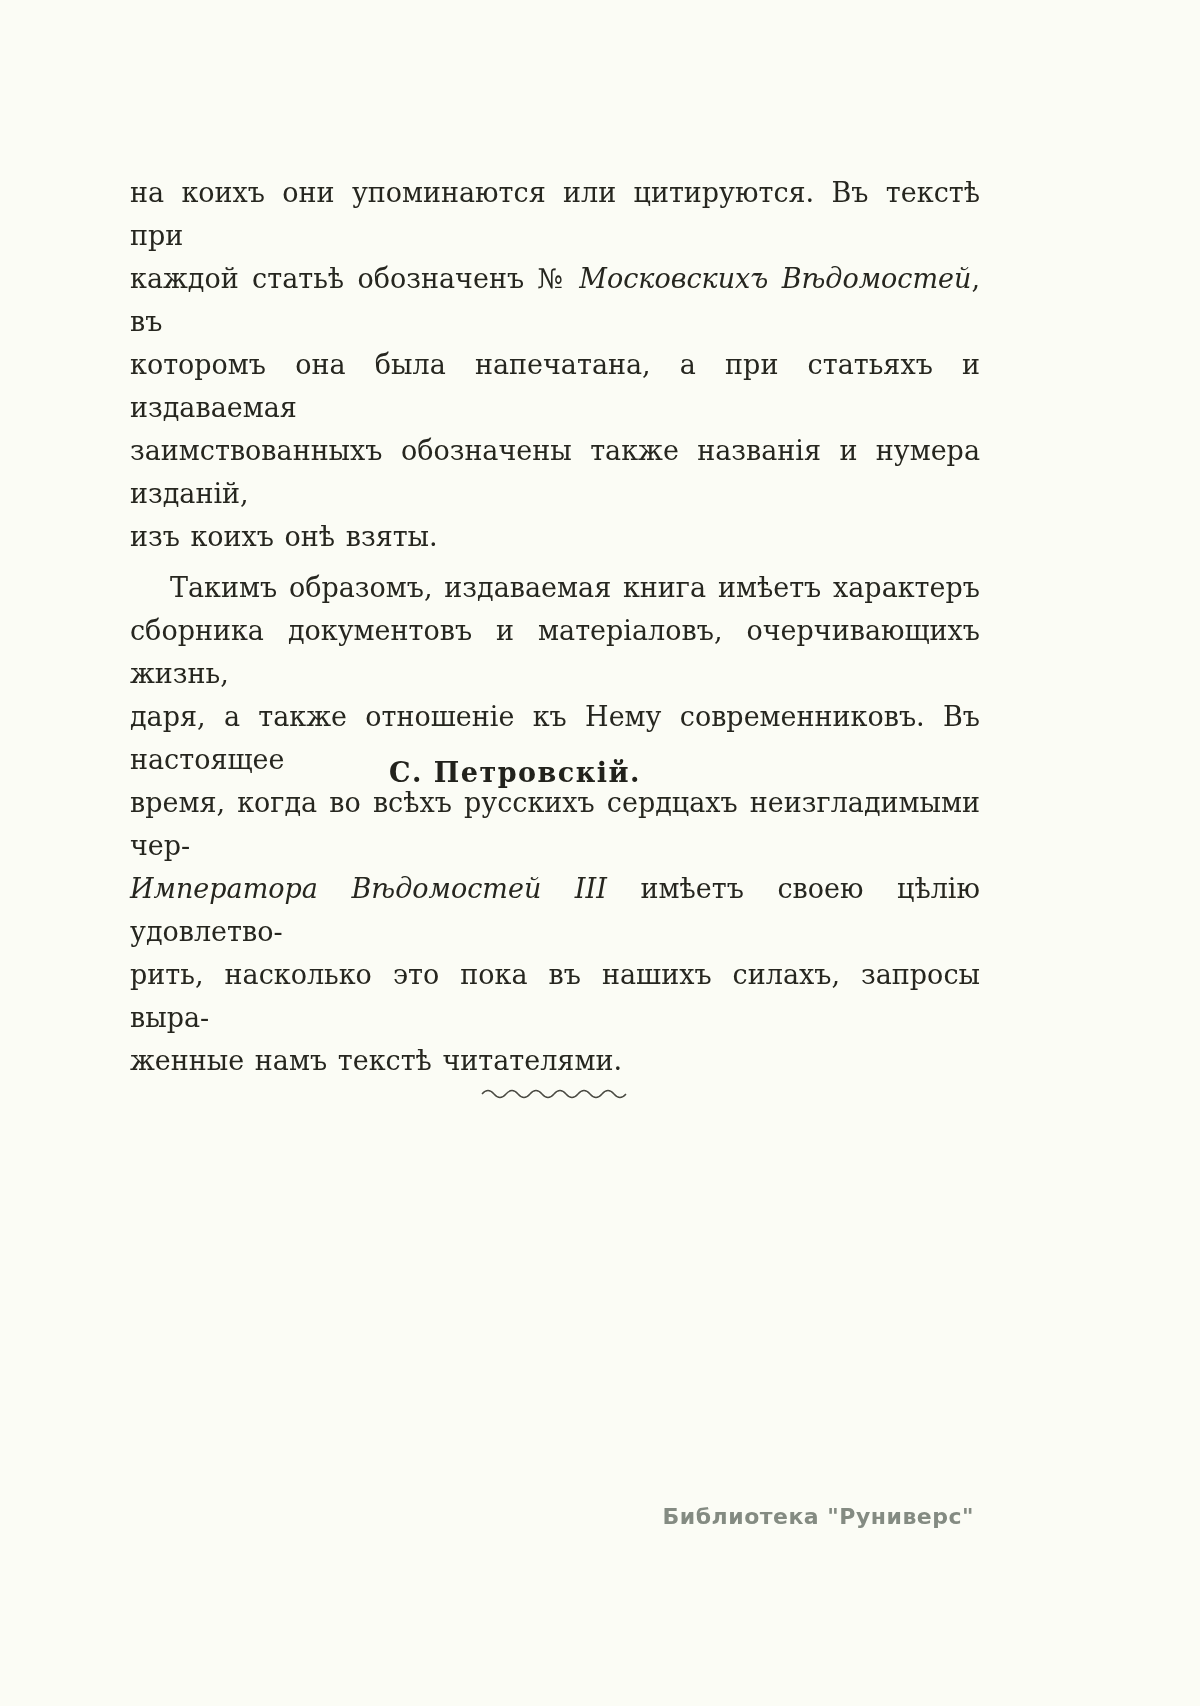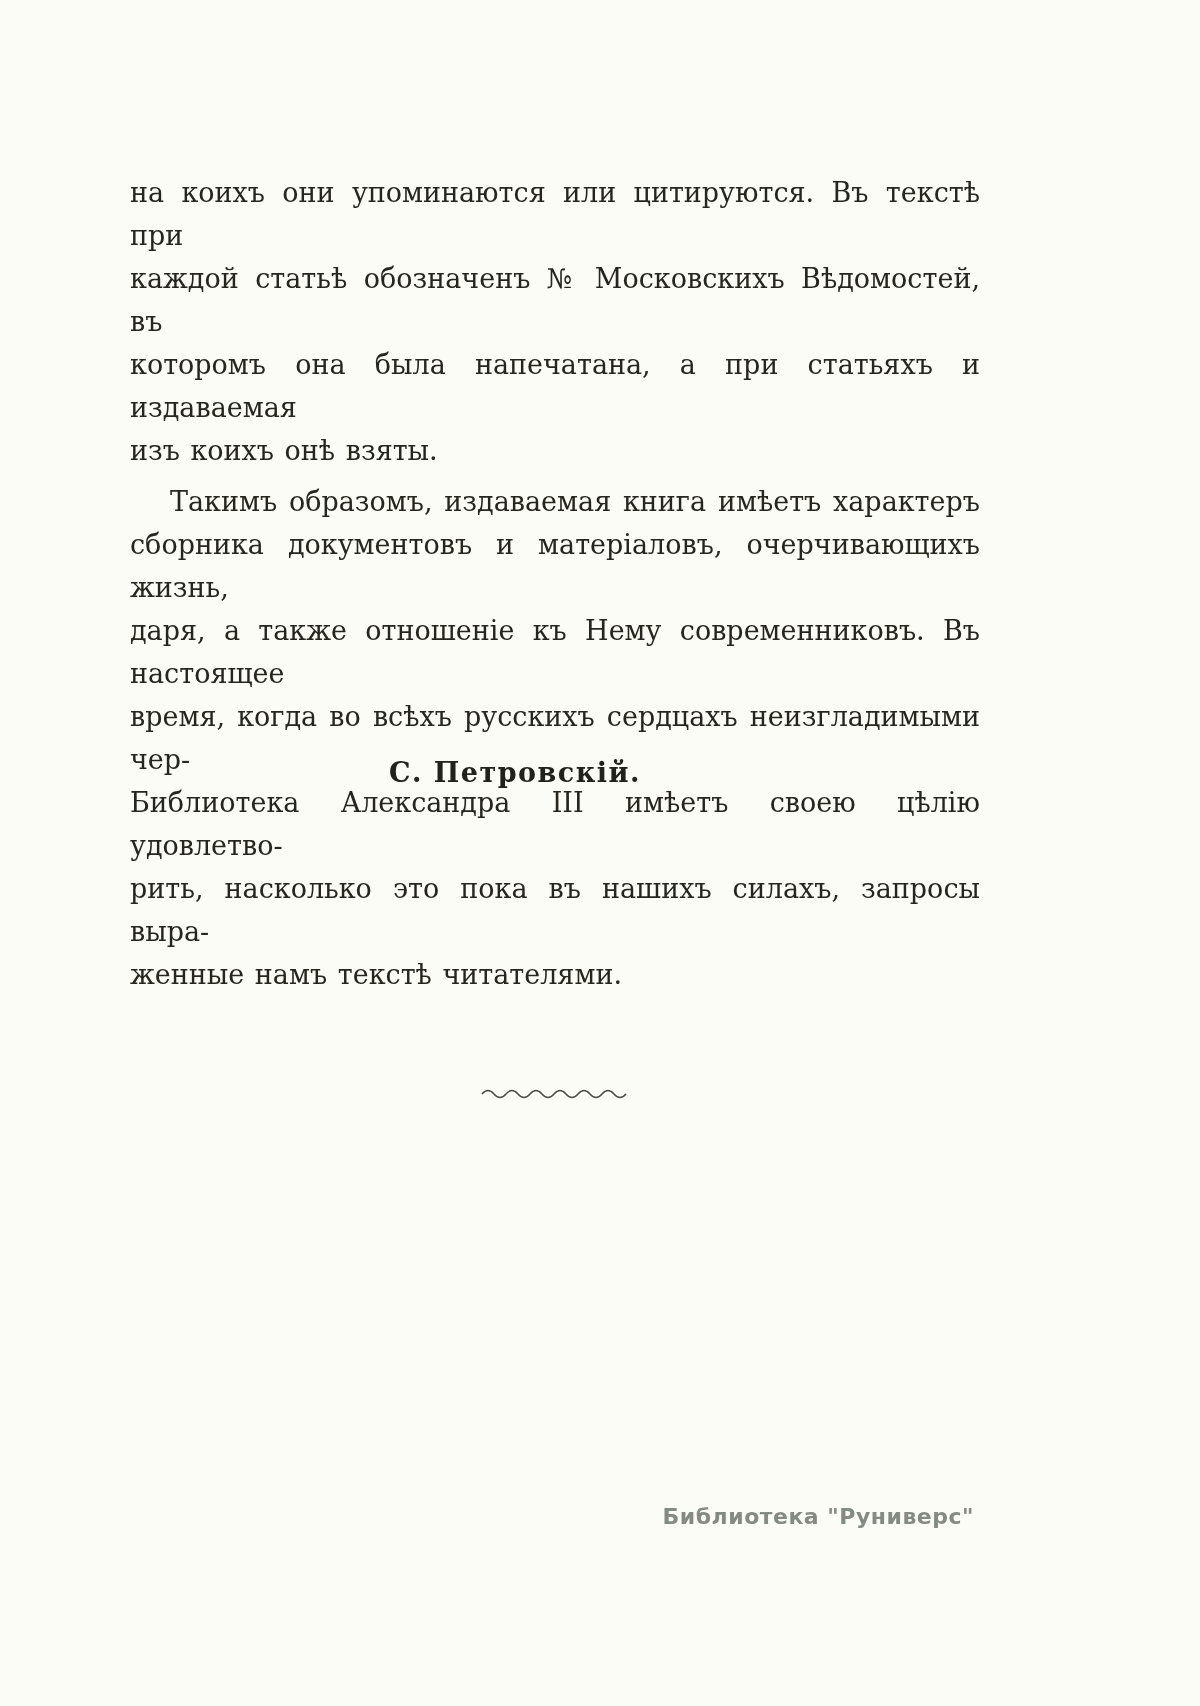--- a/index.html
+++ b/index.html
@@ -36,20 +36,21 @@
     text-align-last: justify;
     white-space: normal;
   }
   .line.last {
     text-align-last: left;
   }
   .para.indent .line:first-child {
     text-indent: 40px;
   }
   .it {
+    font-style: italic;
   }
   .signature {
     position: absolute;
     left: 122px;
     top: 757px;
     width: 866px;
     box-sizing: border-box;
     padding-right: 80px;
     text-align: center;
     font-size: 27px;
@@ -83,28 +84,29 @@
 </head>
 <body>
 
 <div class="page">
 
   <div class="text-block">
       <div class="para">
         <div class="line"><span>на коихъ они упоминаются или цитируются. Въ текстѣ при</span></div>
         <div class="line"><span>каждой статьѣ обозначенъ № </span><span class="it">Московскихъ Вѣдомостей</span><span>, въ</span></div>
         <div class="line"><span>которомъ она была напечатана, а при статьяхъ и издаваемая</span></div>
+        <div class="line"><span>заимствованныхъ обозначены также названія и нумера изданій,</span></div>
         <div class="line last"><span>изъ коихъ онѣ взяты.</span></div>
       </div>
       <div class="para indent">
         <div class="line"><span>Такимъ образомъ, издаваемая книга имѣетъ характеръ</span></div>
         <div class="line"><span>сборника документовъ и матеріаловъ, очерчивающихъ жизнь,</span></div>
         <div class="line"><span>даря, а также отношеніе къ Нему современниковъ. Въ настоящее</span></div>
         <div class="line"><span>время, когда во всѣхъ русскихъ сердцахъ неизгладимыми чер-</span></div>
-        <div class="line"><span class="it">Библиотека Александра III</span><span> имѣетъ своею цѣлію удовлетво-</span></div>
+        <div class="line"><span class="it">Императора Вѣдомостей III</span><span> имѣетъ своею цѣлію удовлетво-</span></div>
         <div class="line"><span>рить, насколько это пока въ нашихъ силахъ, запросы выра-</span></div>
         <div class="line last"><span>женные намъ текстѣ читателями.</span></div>
       </div>
     </div>
 
   <div class="signature">С. Петровскій.</div>
 
   <div class="divider">
     <svg width="150" height="14" viewBox="0 0 150 14" aria-hidden="true">
       <path d="M2 8 q 6 -7 12 0 t 12 0 t 12 0 t 12 0 t 12 0 t 12 0 t 12 0 t 12 0 t 12 0 t 12 0 t 12 0 t 12 0" fill="none" stroke="#4a4a42" stroke-width="1.4"></path>

